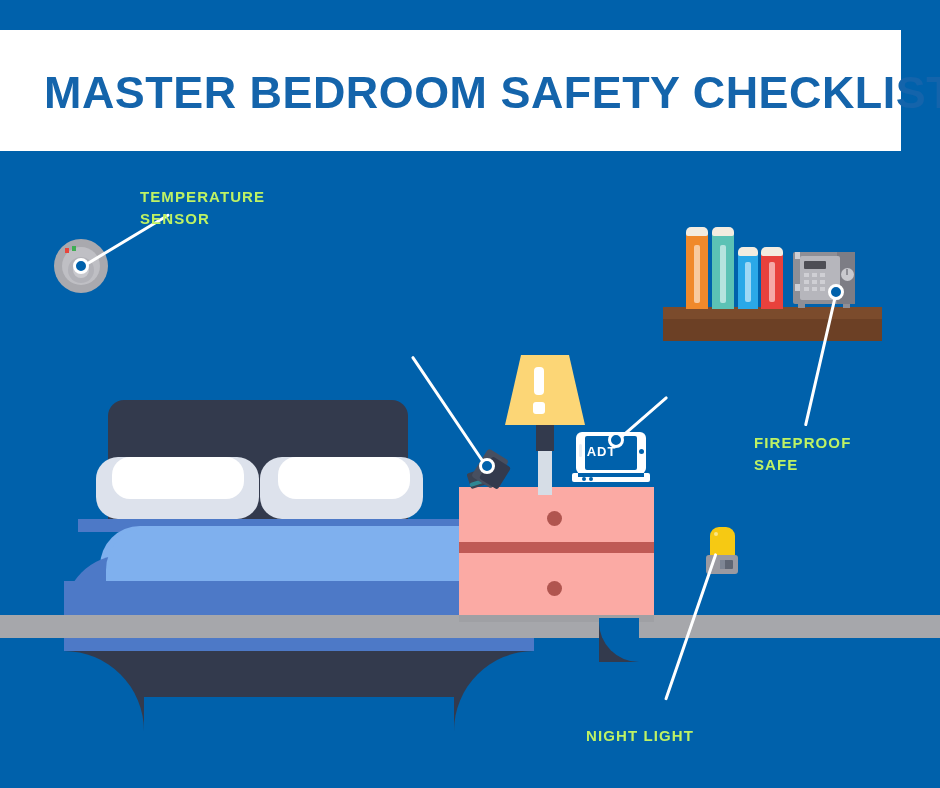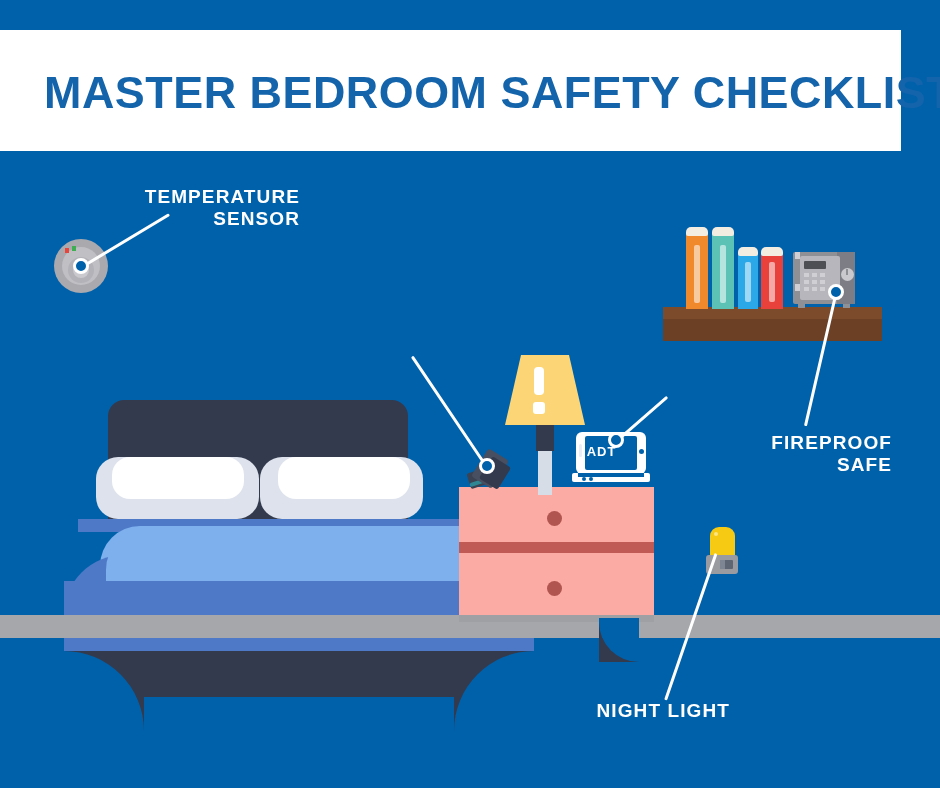--- a/index.html
+++ b/index.html
@@ -30,27 +30,27 @@
     letter-spacing:0.5px;
     color:#1464ab;
     transform:scaleX(1.02);
     transform-origin:left center;
     white-space:nowrap;
   }
 
   
   .callout-label{
     position:absolute;
-    color:#ffffff;
+    color:#bef264;
     font-family:"Liberation Sans", sans-serif;
     font-weight:bold;
-    font-size:19px;
+    font-size:15px;
     line-height:22px;
     letter-spacing:1.1px;
-    text-align:right;
+    text-align:left;
     white-space:pre-line;
   }
 
   
   .leader{ position:absolute; background:#ffffff; transform-origin:0 50%; height:3px; border-radius:2px;}
   .leader-dot{
     position:absolute; width:16px; height:16px; border-radius:50%;
     border:3px solid #ffffff; background:transparent; box-sizing:border-box;
   }
   .leader-dot.filled{ background:#0061ab; }
@@ -307,18 +307,18 @@
   <div class="leader" style="left:836px;top:292px;width:136px;transform:rotate(103deg);"></div>
   <div class="leader-dot filled" style="left:828px;top:284px;"></div>
 
   <div class="leader" style="left:716px;top:552px;width:155px;transform:rotate(109deg);"></div>
 
   <div class="callout-label" style="left:140px;top:186px;width:160px;">TEMPERATURE
 SENSOR</div>
 
 
 
-  <div class="callout-label" style="left:736px;top:432px;width:156px;">FIREPROOF
+  <div class="callout-label" style="left:754px;top:432px;width:156px;">FIREPROOF
 SAFE</div>
 
-  <div class="callout-label" style="left:586px;top:700px;width:144px;">NIGHT LIGHT</div>
+  <div class="callout-label" style="left:586px;top:725px;width:144px;">NIGHT LIGHT</div>
 
 </div>
 
 </body></html>

